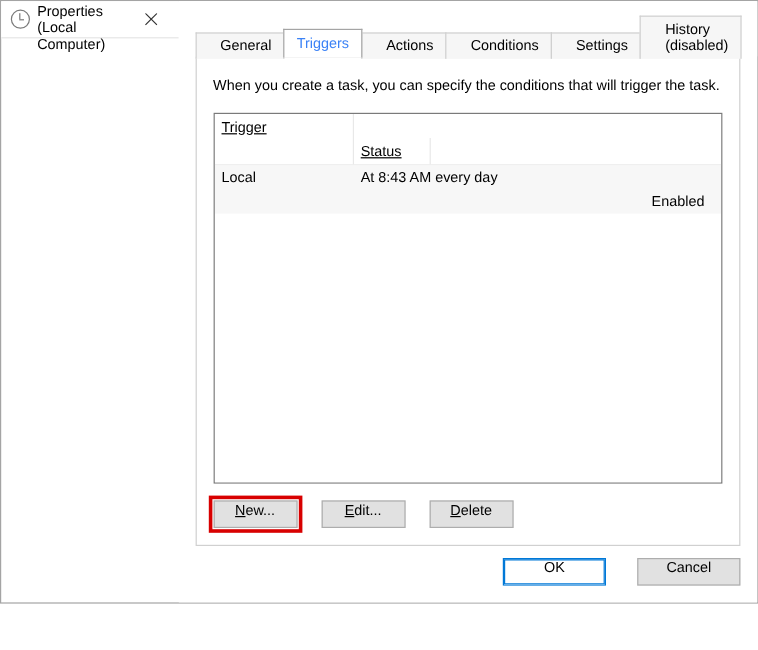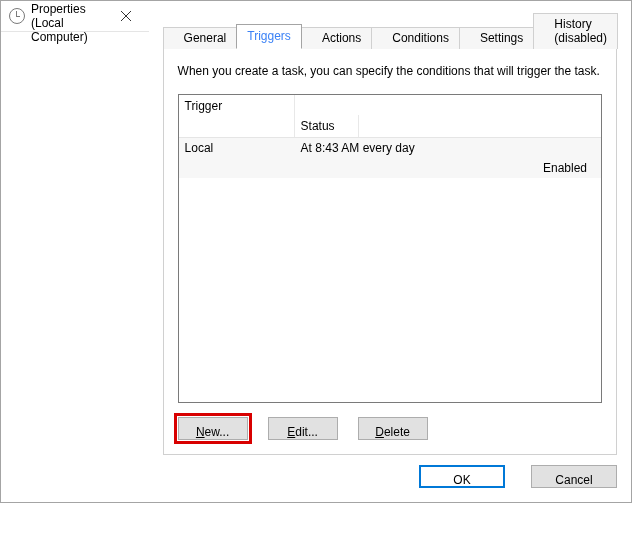--- a/index.html
+++ b/index.html
@@ -136,20 +136,21 @@
   .lv-header {
     display: flex;
     background: #fff;
     border-bottom: 1px solid #e5e5e5;
   }
   .lv-header .col {
     padding: 4px 6px;
     font-size: 12px;
     border-right: 1px solid #e8e8e8;
     box-sizing: border-box;
+    text-decoration: underline;
   }
   .lv-header .col:last-child { border-right: 1px solid #e8e8e8; }
   .col-trigger { width: 116px; }
   .col-details { flex: 1; }
   .col-status  { width: 64px; margin-top: 20px; }
   .lv-body { flex: 1; overflow: auto; background:#fff; }
   .lv-row {
     display: flex;
     font-size: 12px;
   }
@@ -164,21 +165,21 @@
     gap: 20px;
   }
   .btn {
     min-width: 70px;
     height: 23px;
     border: 1px solid #adadad;
     background: #e1e1e1;
     font-size: 12px;
     font-family: inherit;
     display: inline-flex;
-    align-items: flex-end;
+    align-items: flex-start;
     justify-content: center;
     padding: 0 12px;
     box-sizing: border-box;
   }
   .btn .ul { text-decoration: underline; }
   .highlight-red {
     outline: 3px solid #d80000;
     outline-offset: 1px;
   }
   .footer {

